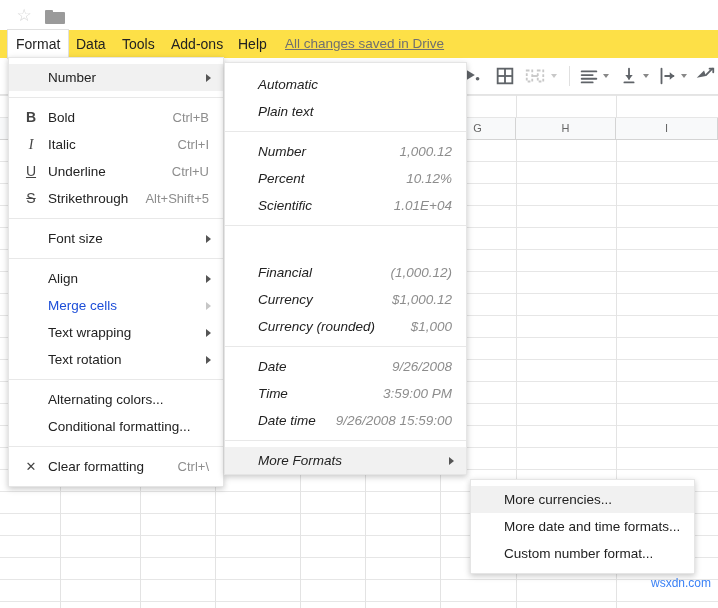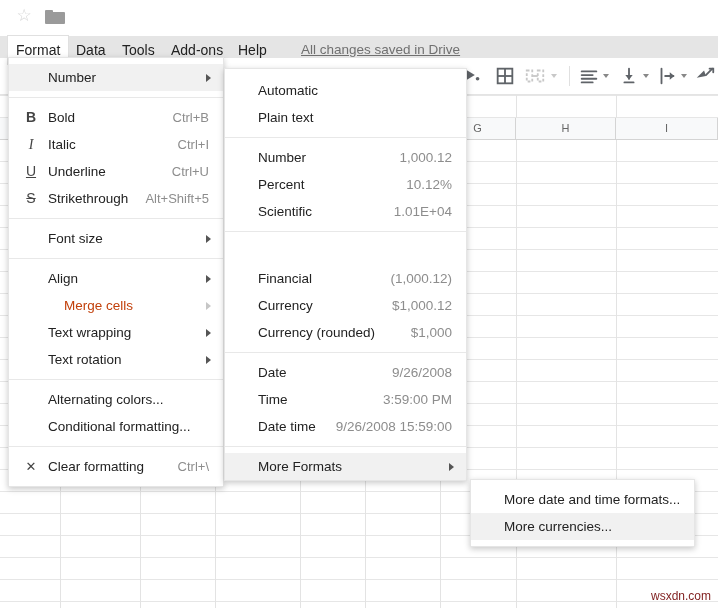--- a/index.html
+++ b/index.html
@@ -54,23 +54,23 @@
     position: absolute;
     left: 0; top: 2px;
     width: 20px; height: 12px;
     background: #9a9a9a;
     border-radius: 1px;
   }
 
   
   .menubar {
     position: absolute;
-    left: 0; top: 36px;
+    left: 0; top: 30px;
     width: 718px; height: 28px;
-    background: #e5e5e5;
+    background: #fde047;
   }
   .menubar-item {
     position: absolute;
     top: 0;
     height: 28px;
     line-height: 28px;
     font-size: 14px;
     color: #222222;
     padding: 0 8px;
     white-space: nowrap;
@@ -86,21 +86,20 @@
     position: absolute;
     top: 0;
     left: 285px;
     height: 28px;
     line-height: 28px;
     font-size: 13.5px;
     color: #707070;
     text-decoration: underline;
     white-space: nowrap;
     cursor: pointer;
-    margin-left: 16px;
   }
 
   
   .toolbar {
     position: absolute;
     left: 0; top: 58px;
     width: 718px; height: 36px;
     background: #ffffff;
     border-bottom: 1px solid #e4e4e4;
     z-index: 5;
@@ -164,23 +163,23 @@
   .gridline-h {
     position: absolute;
     left: 0;
     width: 718px;
     height: 1px;
     background: #e6e6e6;
   }
   .watermark {
     position: absolute;
     right: 7px;
-    bottom: 5px;
+    bottom: 18px;
     font-size: 12px;
-    color: #7f1d1d;
+    color: #3b82f6;
     font-family: "Liberation Sans", sans-serif;
     z-index: 3;
   }
 
   
   .menu {
     position: absolute;
     background: #ffffff;
     border: 1px solid #e5e5e5;
     box-shadow: 0 2px 6px rgba(0,0,0,0.22);
@@ -194,22 +193,21 @@
     line-height: 27px;
     font-size: 13.5px;
     color: #222222;
     white-space: nowrap;
     cursor: default;
   }
   .menu-row.hl {
     background: #f1f1f1;
   }
   .menu-row.disabled .m-label {
-    color: #c2410c;
-    margin-left: 16px;
+    color: #1d4ed8;
   }
   .menu-row.disabled .m-arrow {
     border-left-color: #c6c6c6;
   }
   .m-label {
     position: absolute;
     left: 39px;
     top: 0;
     font-size: 13.5px;
     color: #222222;
@@ -256,24 +254,25 @@
 
   
   #format-menu {
     left: 8px;
     top: 57px;
     width: 216px;
   }
   
   #number-menu {
     left: 224px;
-    top: 68px;
+    top: 62px;
     width: 243px;
     padding-top: 8px;
     padding-bottom: 0px;
+    font-style: italic;
   }
   #number-menu .m-label { left: 33px; }
   
   #moreformats-menu {
     left: 470px;
     top: 479px;
     width: 225px;
     padding: 6px 0;
   }
   #moreformats-menu .m-label { left: 33px; }
@@ -533,21 +532,24 @@
         <span class="m-sample">9/26/2008 15:59:00</span>
       </div>
       <div class="m-sep"></div>
       <div class="menu-row hl">
         <span class="m-label">More Formats</span>
         <span class="m-arrow"></span>
       </div>
     </div>
 
   <div class="menu" id="moreformats-menu">
-      <div class="menu-row">
-        <span class="m-label">More date and time formats...</span>
-      </div>
       <div class="menu-row hl">
         <span class="m-label">More currencies...</span>
       </div>
+      <div class="menu-row">
+        <span class="m-label">More date and time formats...</span>
+      </div>
+      <div class="menu-row">
+        <span class="m-label">Custom number format...</span>
+      </div>
     </div>
 
 </div>
 
 </body></html>

